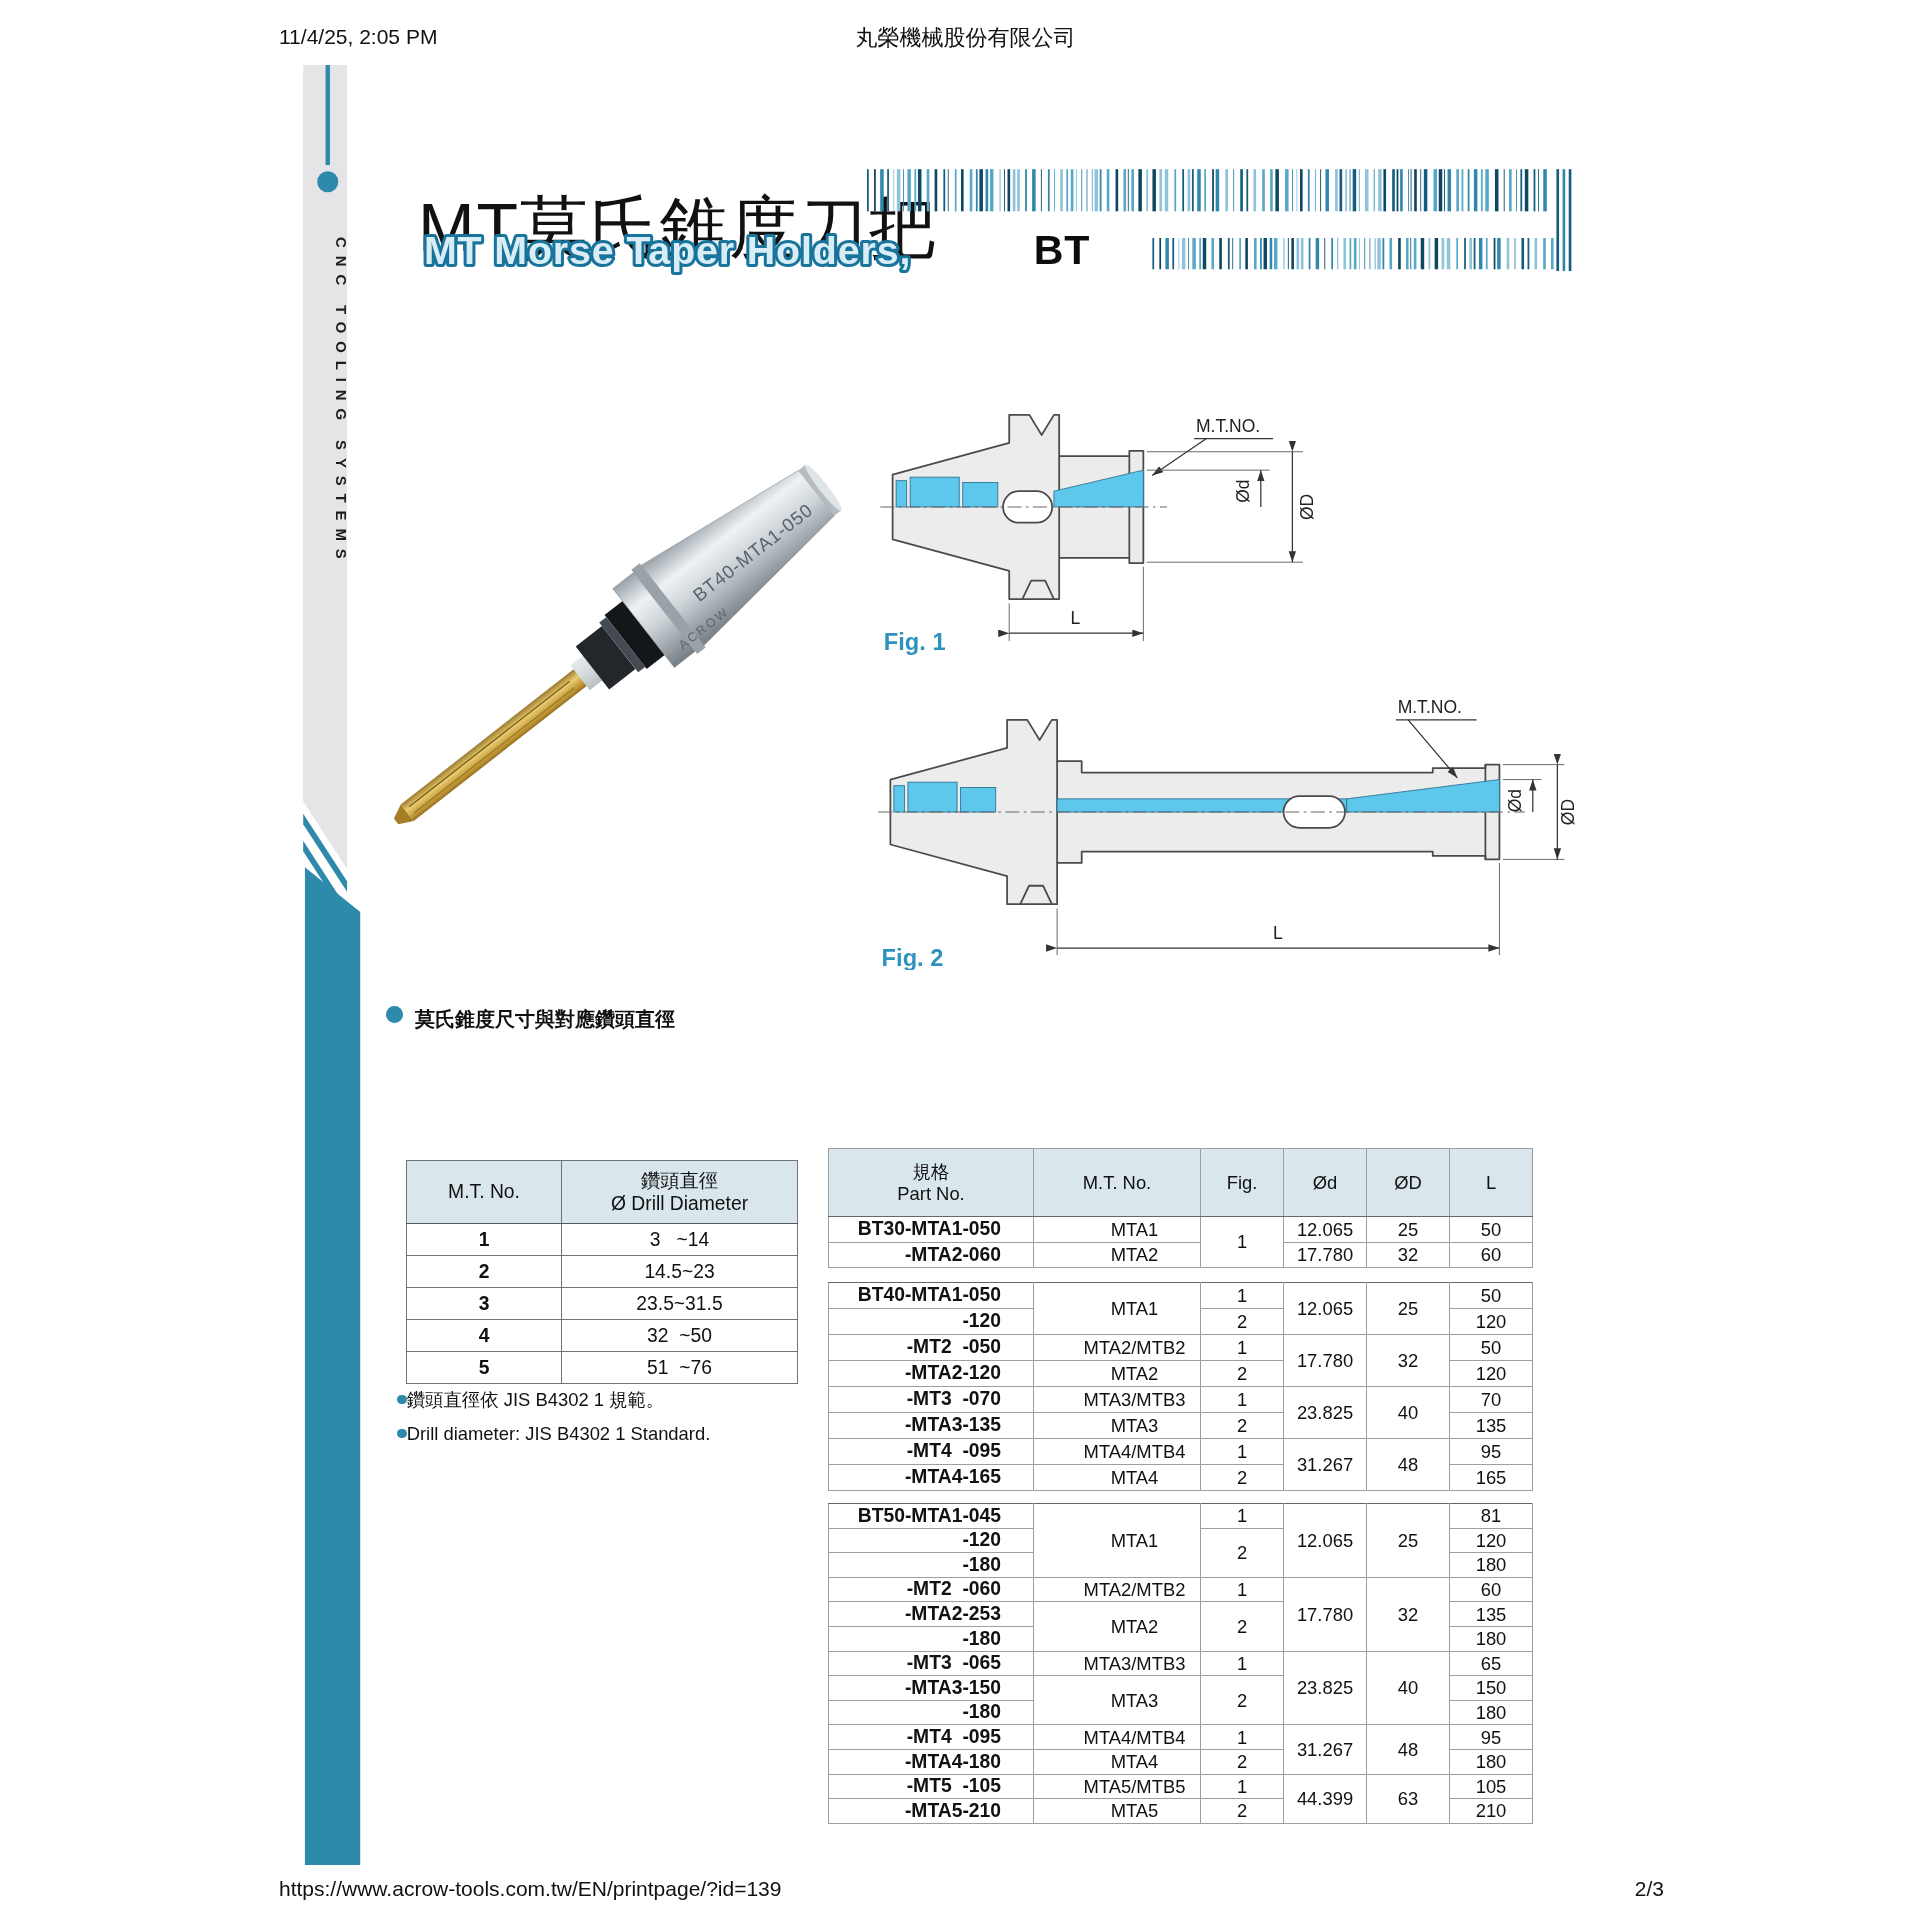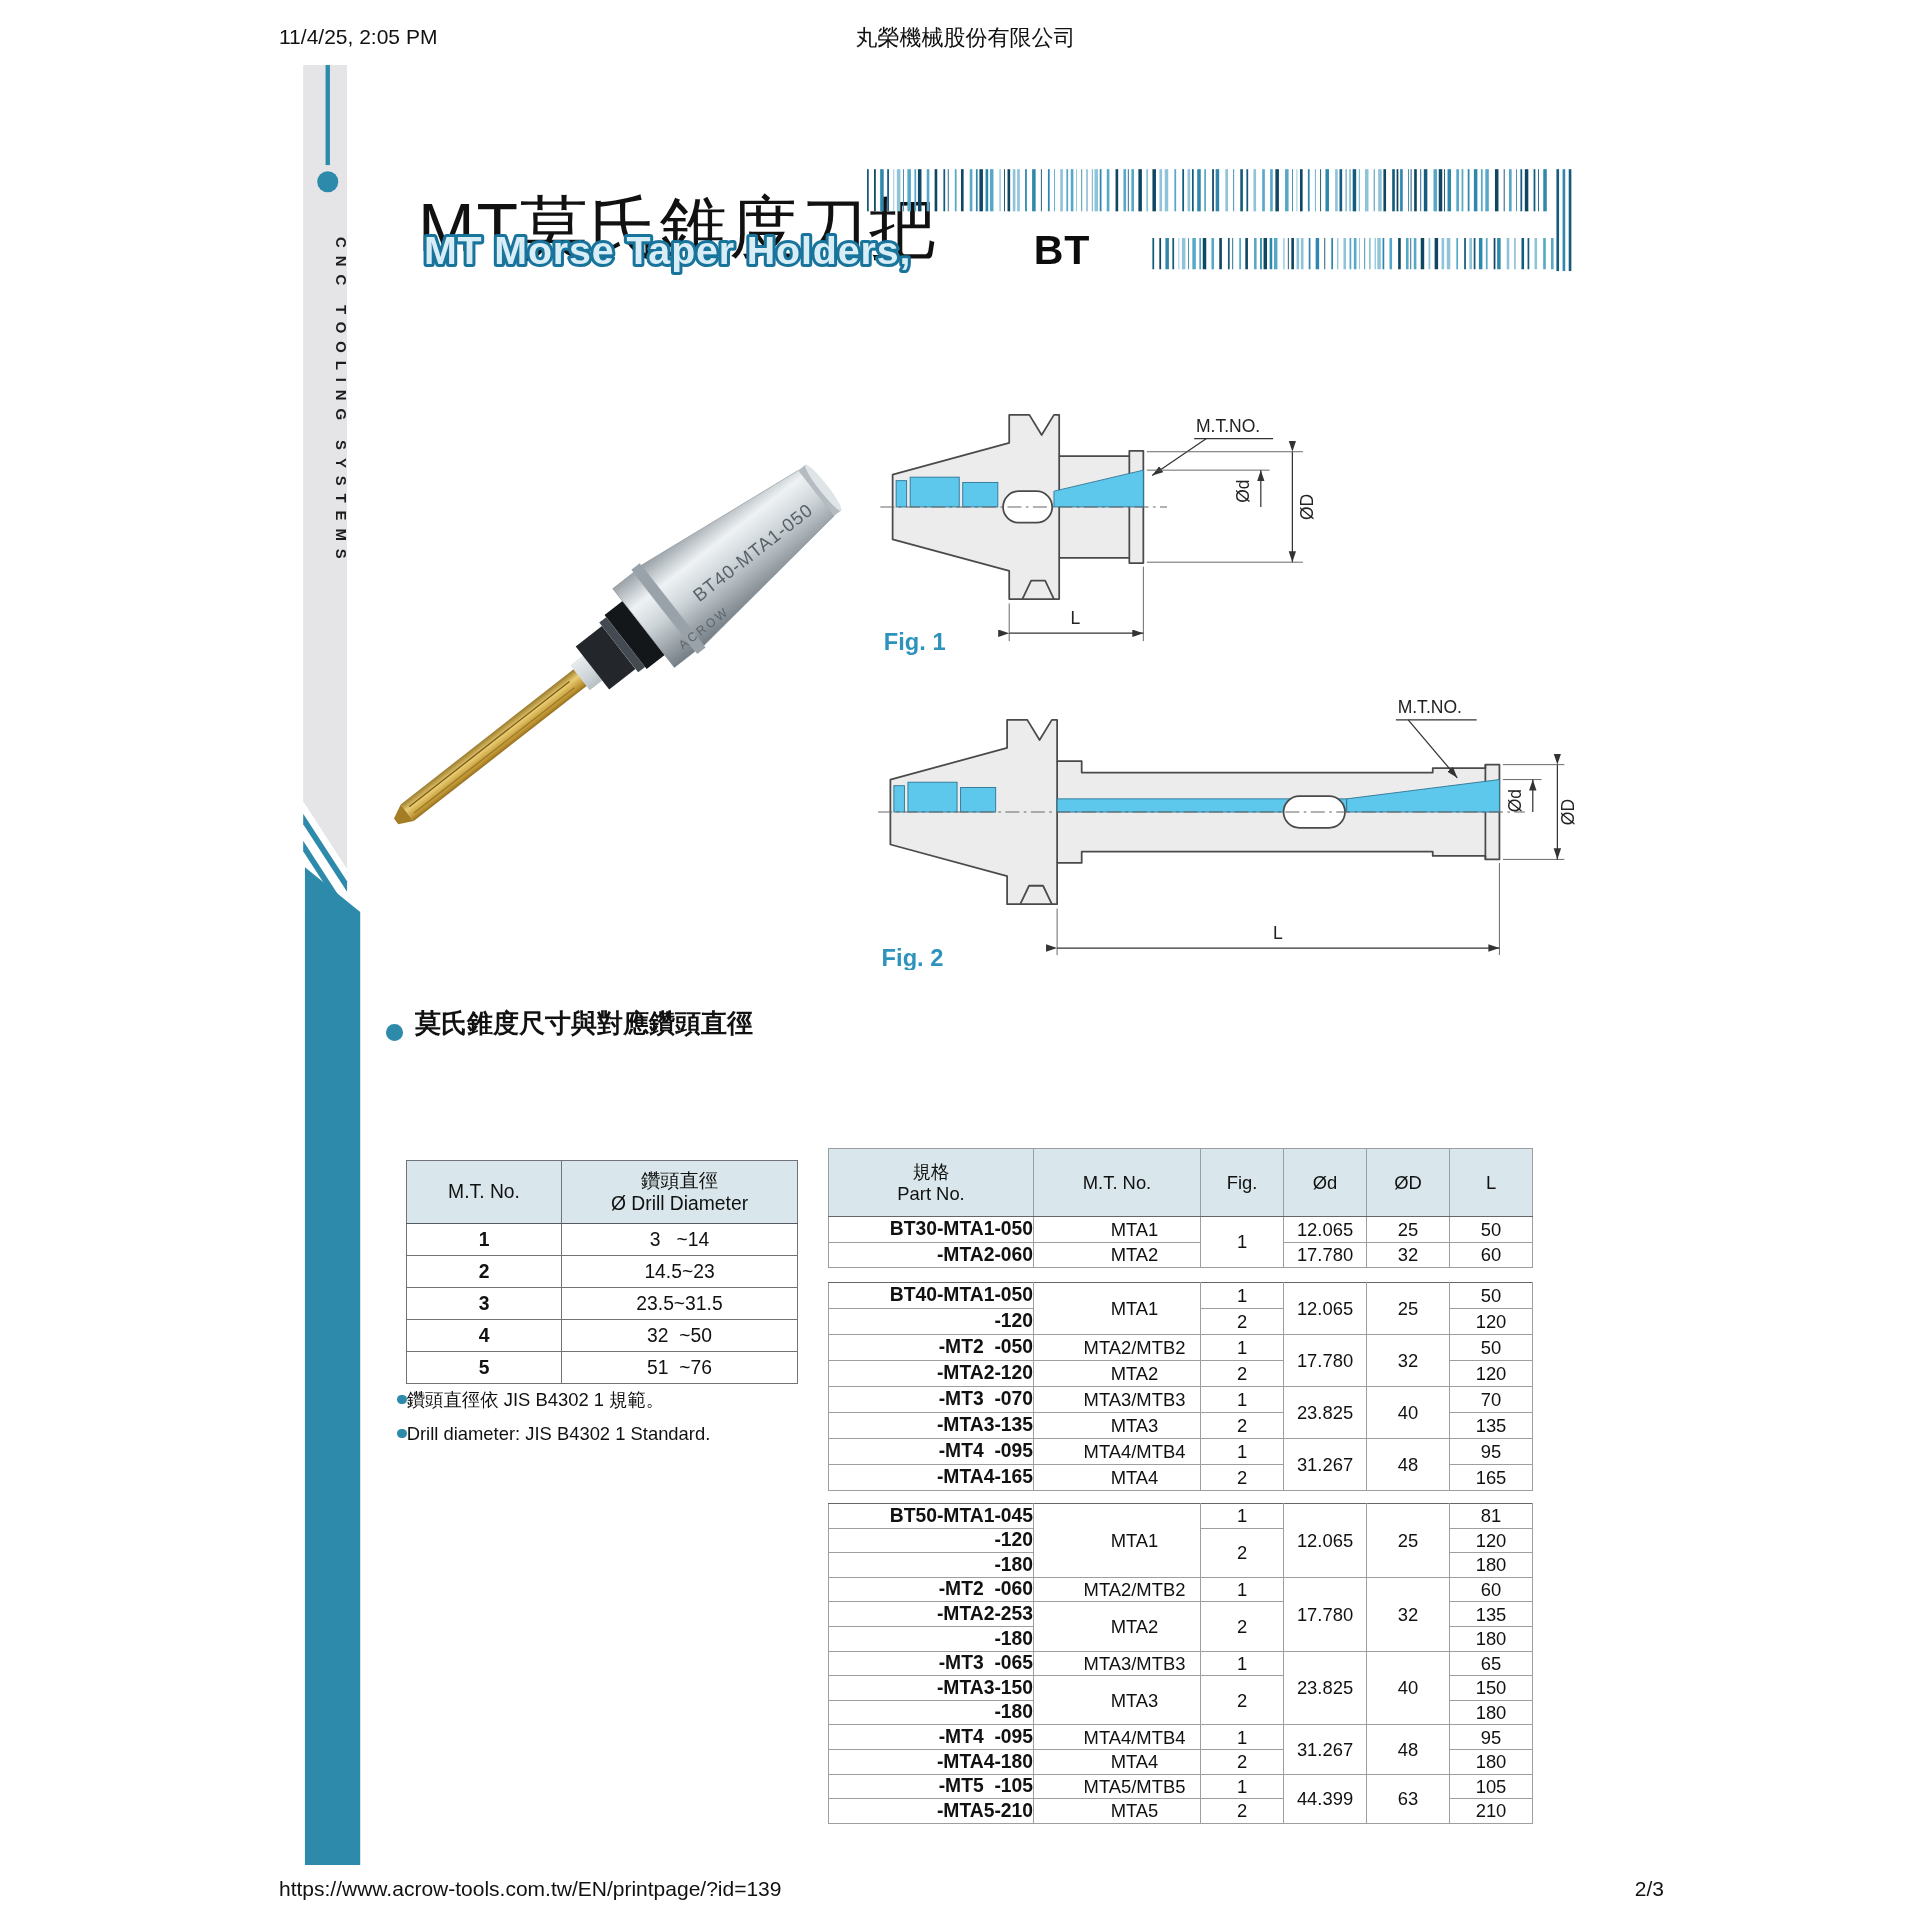--- a/index.html
+++ b/index.html
@@ -23,21 +23,21 @@
   .page-title{left:418px;top:147px;font-size:68px;font-weight:400;letter-spacing:1.8px;line-height:1}
   .barcode1{left:867px;top:169px}
   .subtitle-svg{left:420px;top:223px}
   .subtitle-svg .outl{font-size:45px;font-weight:bold;letter-spacing:1px;
       fill:#d8edf6;stroke:var(--title-outline);stroke-width:7px;paint-order:stroke;stroke-linejoin:round}
   .subtitle-svg .bt{font-size:47px;font-weight:800;fill:#0c0c0c;letter-spacing:1px}
   .barcode2{left:1150px;top:238px}
 
   
   .section-head{left:386px;top:1006px}
-  .section-head .zh{font-size:26px;font-weight:bold;display:flex;align-items:flex-end;gap:12.3px}
+  .section-head .zh{font-size:20px;font-weight:bold;display:flex;align-items:flex-start;gap:12.3px}
   .section-head .dot{width:16.7px;height:16.7px;border-radius:50%;background:var(--accent);flex:0 0 auto}
   .section-head .en{font-size:22px;font-weight:bold;margin-left:29px;line-height:1.3;margin-top:5.3px}
 
   
   .mt-table{left:406px;top:1160px;border-collapse:collapse;table-layout:fixed;width:392px;
             border:1.8px solid #54595d;font-size:19.3px}
   .mt-table th,.mt-table td{border:0.9px solid #707478;text-align:center;vertical-align:middle;padding:0}
   .mt-table thead th{background:var(--table-header-bg);height:63px;font-weight:normal;line-height:1.2;border-bottom:1.8px solid #54595d}
   .mt-table tbody td{height:32px}
   .mt-table .mtno{font-weight:bold}
@@ -46,21 +46,21 @@
   .notes{left:397px;top:1387px;font-size:18.4px}
   .note-line{display:flex;align-items:center;gap:0;margin-bottom:10.5px}
   .note-line .dot{width:9.7px;height:9.7px;border-radius:50%;background:var(--accent);flex:0 0 auto}
 
   
   .spec-table{border-collapse:collapse;table-layout:fixed;width:702px;
               border:1.8px solid #63676a;font-size:18.4px}
   .spec-table th,.spec-table td{border:0.9px solid #9b9fa2;text-align:center;vertical-align:middle;padding:0;line-height:1.15}
   .spec-table thead th{background:var(--table-header-bg);height:68px;font-weight:normal;white-space:pre-line;border-bottom:1.8px solid #63676a}
   .spec-table tr.group-top td{border-top:1.8px solid #63676a}
-  .spec-table td.part{font-weight:bold;text-align:right;white-space:pre;font-size:19.3px}
+  .spec-table td.part{font-weight:bold;text-align:right;padding-right:32px;white-space:pre;font-size:19.3px}
   .spec-table td.mt{text-align:center;padding-left:35px}
   .blk1 tbody td{height:25.5px}
   .blk2 tbody td{height:26px}
   .blk3 tbody td{height:24.6px}
   .spec-b1{left:828px;top:1148px}
   .spec-b2{left:828px;top:1282px}
   .spec-b3{left:828px;top:1503px}
 
   
   .fig1{left:873px;top:393px}

